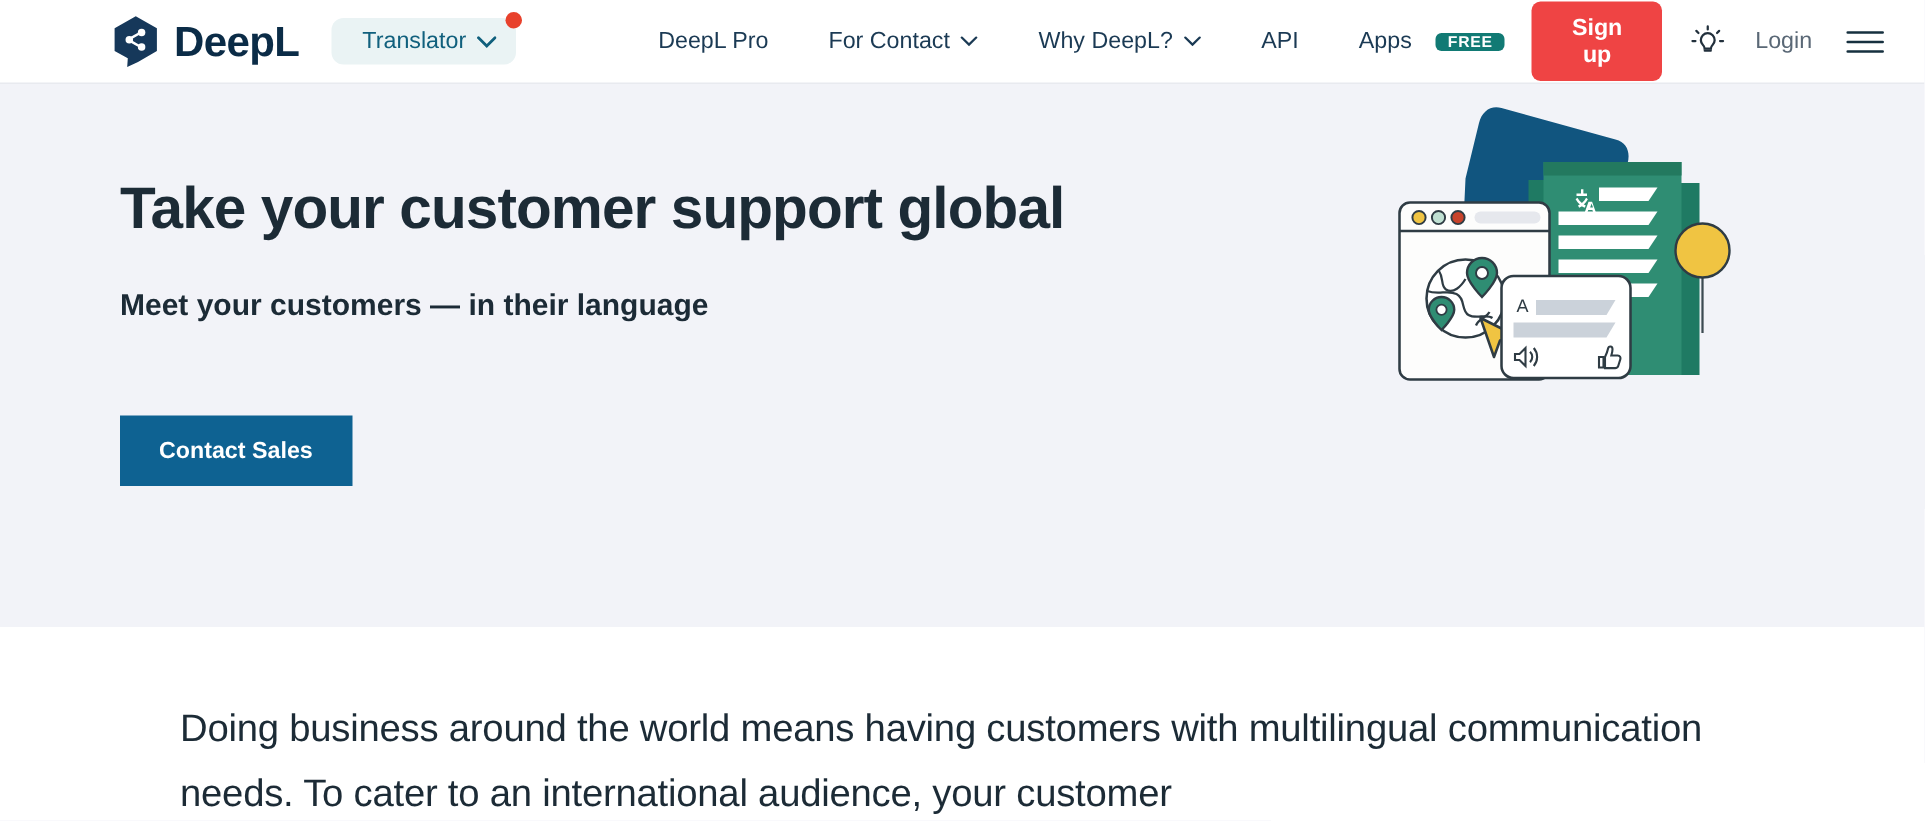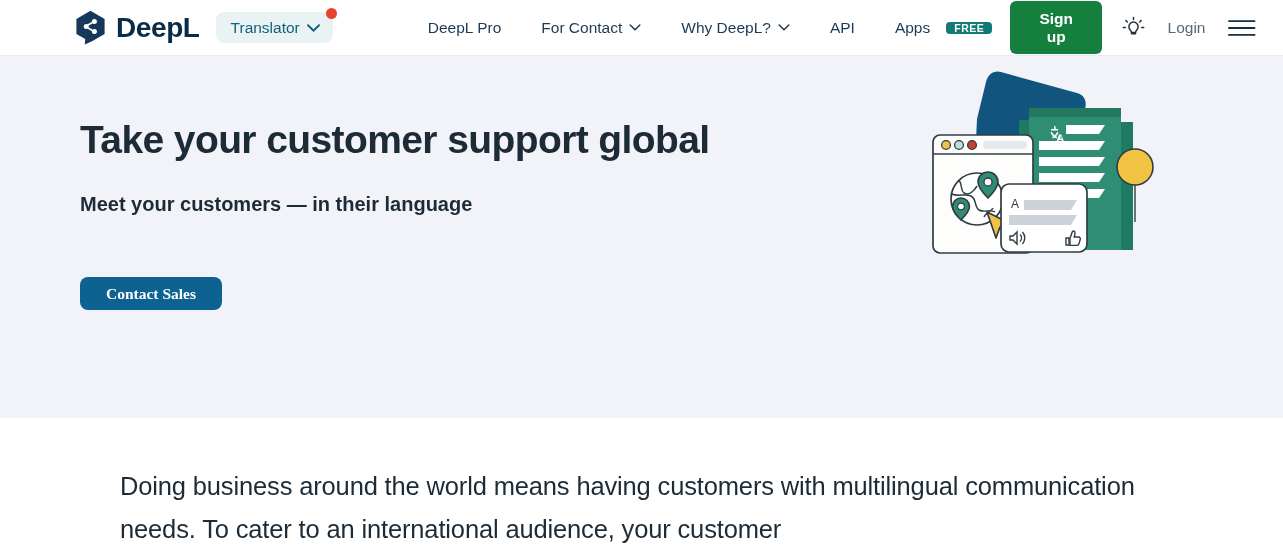--- a/index.html
+++ b/index.html
@@ -23,26 +23,26 @@
     z-index:5;
   }
   .brand { display:flex; align-items:center; gap:9px; flex-shrink:0; }
   .logo-mark { width:33px; height:35px; display:block; }
   .brand-name {
     font-size:28px; font-weight:700; letter-spacing:-0.4px;
     color:#0b2c47; line-height:1;
   }
 
   .translator-pill {
-    margin-left:16px;
+    margin-left:21px;
     position:relative;
     display:flex; align-items:center; gap:7px;
     background:#eaf3f4;
     border-radius:8px;
-    padding:8px 13px 8px 15px;
+    padding:8px 13px 8px 21px;
     cursor:pointer;
     flex-shrink:0;
   }
   .translator-pill .lbl {
     font-size:15.5px; color:#11607d; line-height:1;
   }
   .chev { width:13px; height:8px; display:block; }
   .dot-badge {
     position:absolute; top:-4px; right:-4px;
     width:11px; height:11px; border-radius:50%;
@@ -62,21 +62,21 @@
   .free-badge {
     background:#117a74; color:#fff;
     font-size:10.5px; font-weight:700; letter-spacing:0.5px;
     padding:0 8px; border-radius:4px; margin-left:9px;
   }
 
   .header-right {
     margin-left:auto; display:flex; align-items:center; gap:0;
   }
   .signup-btn {
-    background:#15803d; color:#fff;
+    background:#ef4444; color:#fff;
     font-size:15.5px; font-weight:600;
     border:none; border-radius:6px;
     padding:9px 18px; cursor:pointer;
     font-family:inherit; line-height:1.1;text-align:center;
   }
   .icon-btn {
     display:flex; align-items:center; justify-content:center;
     width:40px; height:40px; cursor:pointer; margin-left:12px;
   }
   .login-link {
@@ -101,23 +101,23 @@
     color:#1c2b36; line-height:1.12;
   }
   .hero-sub {
     margin-top:31px;
     font-size:20px; font-weight:700; color:#1c2b36;
   }
   .contact-btn {
     margin-top:61px;
     background:#0e6292; color:#fff;
     font-size:15.5px; font-weight:700;
-    border:none; border-radius:8px;
-    padding:9px 26px; cursor:pointer;
-    font-family:Liberation Serif, serif; line-height:1;
+    border:none; border-radius:0;
+    padding:16px 26px; cursor:pointer;
+    font-family:Liberation Sans, sans-serif; line-height:1;
   }
   .hero-art {
     position:absolute; right:122px; top:6px;
     width:232px; height:200px;
   }
 
   
   .content {
     padding:47px 0 0 120px;
   }

